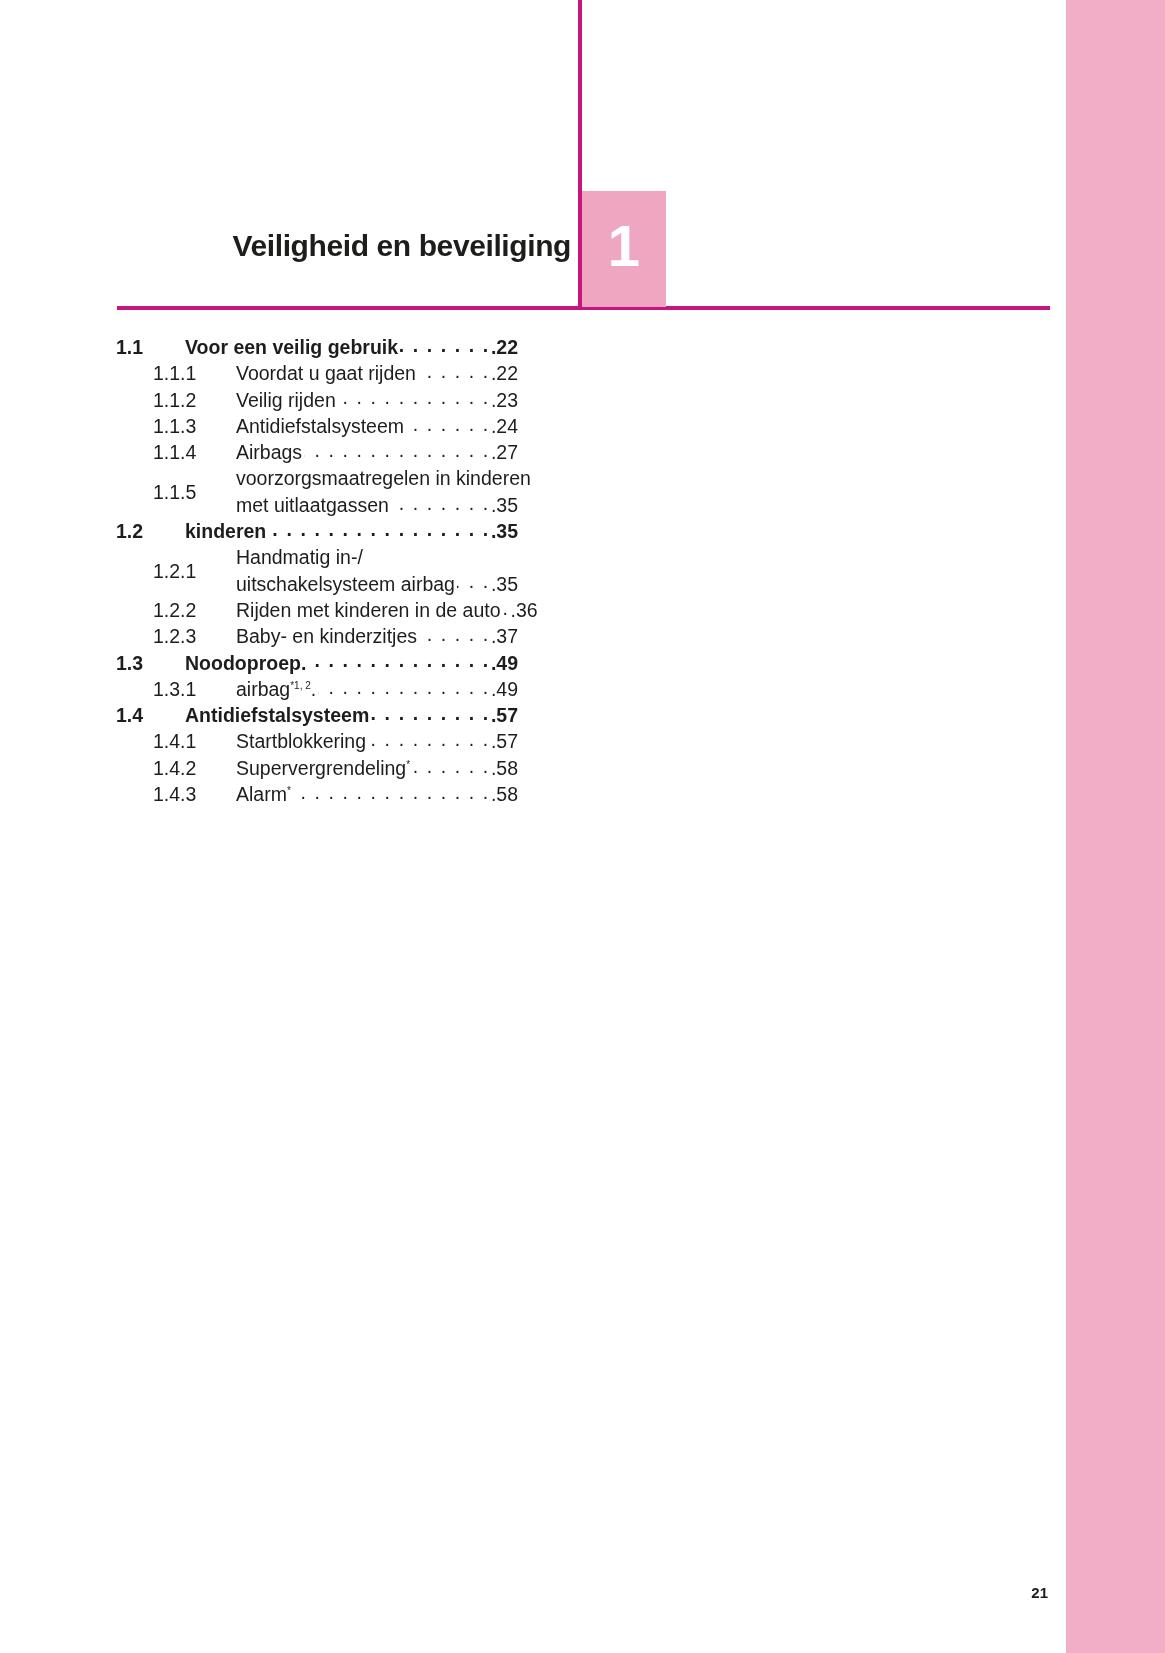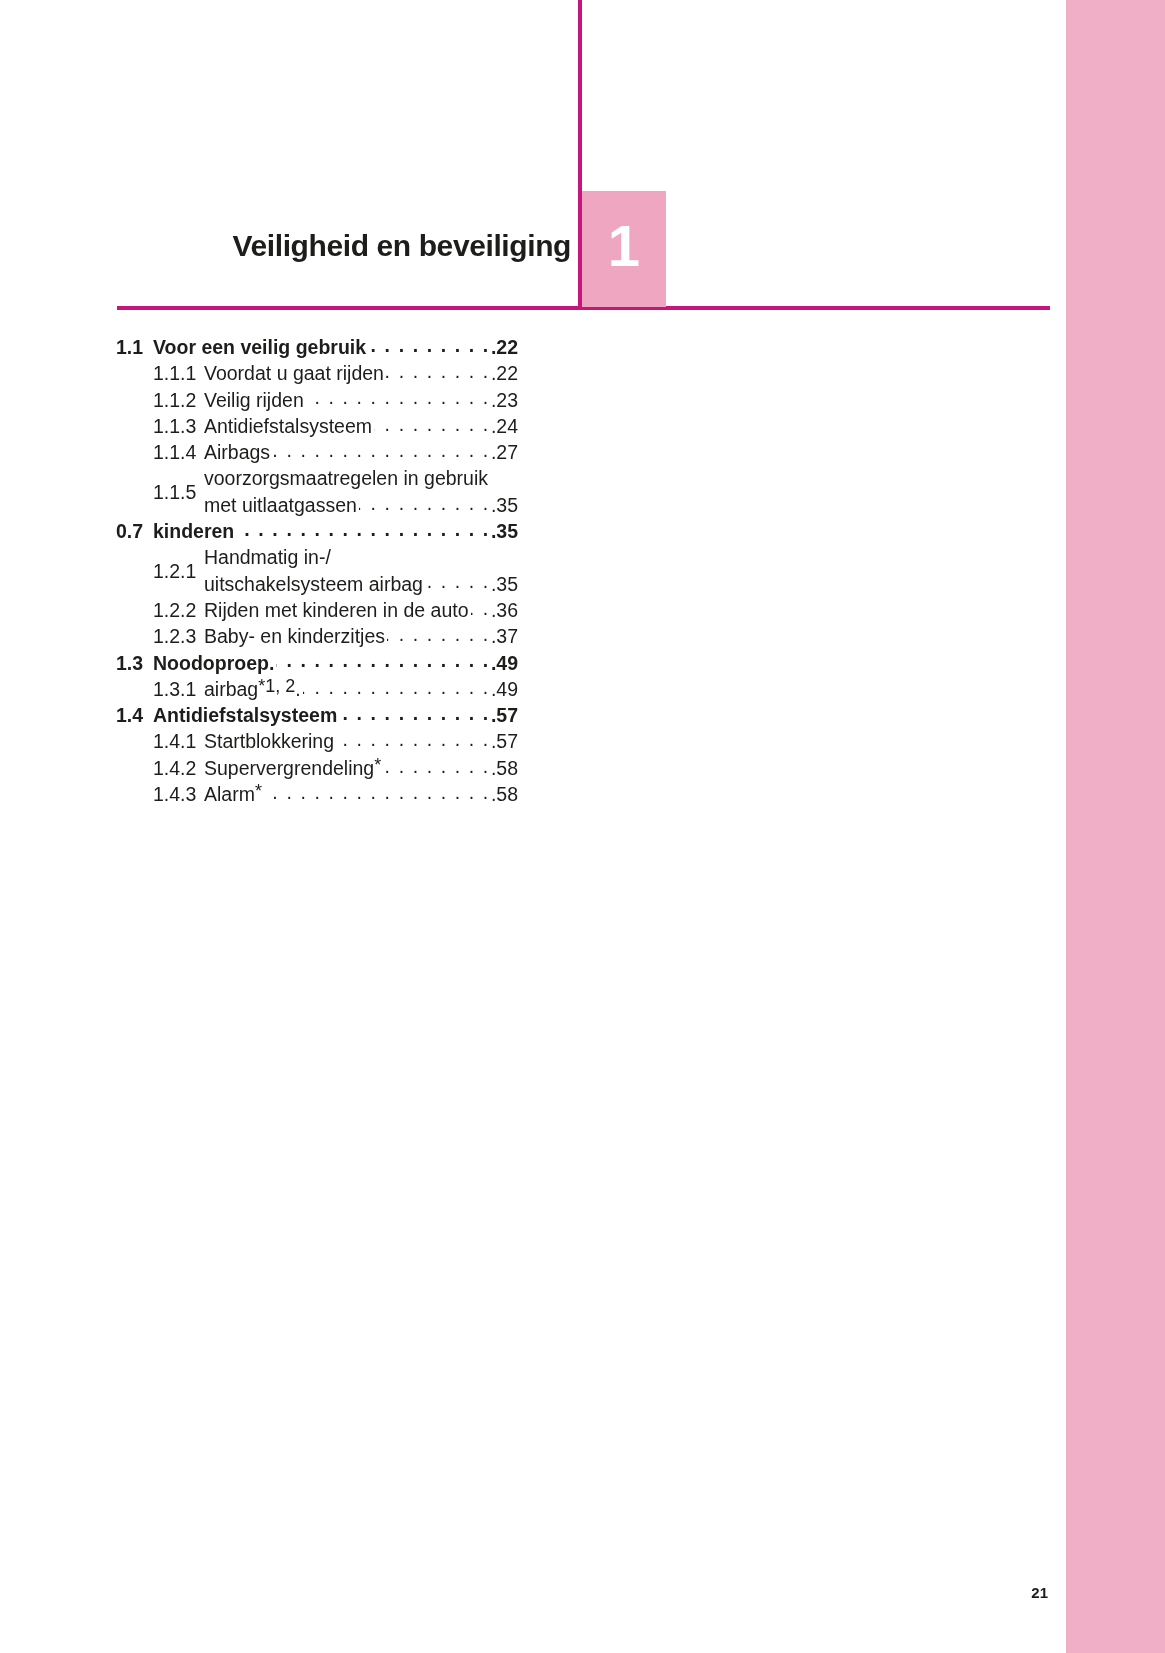--- a/index.html
+++ b/index.html
@@ -67,26 +67,26 @@
     width: 402px;
     font-size: 19.5px;
     line-height: 26.3px;
   }
   .toc-row { display: flex; align-items: center; }
   .toc-row.level1 { font-weight: bold; }
   .toc-num { flex: 0 0 auto; white-space: nowrap; }
   .level1 > .toc-num { width: 37px; }
   .level2 { padding-left: 37px; }
   .level2 > .toc-num { width: 51px; }
-  .toc-body { flex: 1 1 auto; min-width: 0; }
+  .toc-body { flex: 1 1 auto; min-width: 0; margin-left: 32px; }
   .toc-line.has-leader { display: flex; }
   .toc-text { flex: 0 0 auto; white-space: nowrap; }
   .toc-sup {
     flex: 0 0 auto;
-    font-size: 18px;
+    font-size: 10px;
     line-height: 18px;
     margin-top: 1px;
     white-space: nowrap;
   }
   .toc-post { flex: 0 0 auto; }
   .leader {
     flex: 1 1 auto;
     min-width: 8px;
     position: relative;
     overflow: hidden;
@@ -181,32 +181,32 @@
             <span class="leader">
               <span class="dots">. . . . . . . . . . . . . . . . . . . . . . . . . . . . . . . . . . . . . . . . . . . . . . . . . . . . . . . . . . . .</span>
             </span>
             <span class="toc-page">.27</span>
           </div>
         </div>
       </div>
       <div class="toc-row level2">
         <span class="toc-num">1.1.5</span>
         <div class="toc-body">
-          <div class="toc-line"><span class="toc-text">voorzorgsmaatregelen in gebruik</span></div>
+          <div class="toc-line"><span class="toc-text">voorzorgsmaatregelen in kinderen</span></div>
           <div class="toc-line has-leader">
             <span class="toc-text">met uitlaatgassen</span>
             <span class="leader">
               <span class="dots">. . . . . . . . . . . . . . . . . . . . . . . . . . . . . . . . . . . . . . . . . . . . . . . . . . . . . . . . . . . .</span>
             </span>
             <span class="toc-page">.35</span>
           </div>
         </div>
       </div>
       <div class="toc-row level1">
-        <span class="toc-num">0.7</span>
+        <span class="toc-num">1.2</span>
         <div class="toc-body">
           <div class="toc-line has-leader">
             <span class="toc-text">kinderen</span>
             <span class="leader">
               <span class="dots">. . . . . . . . . . . . . . . . . . . . . . . . . . . . . . . . . . . . . . . . . . . . . . . . . . . . . . . . . . . .</span>
             </span>
             <span class="toc-page">.35</span>
           </div>
         </div>
       </div>

